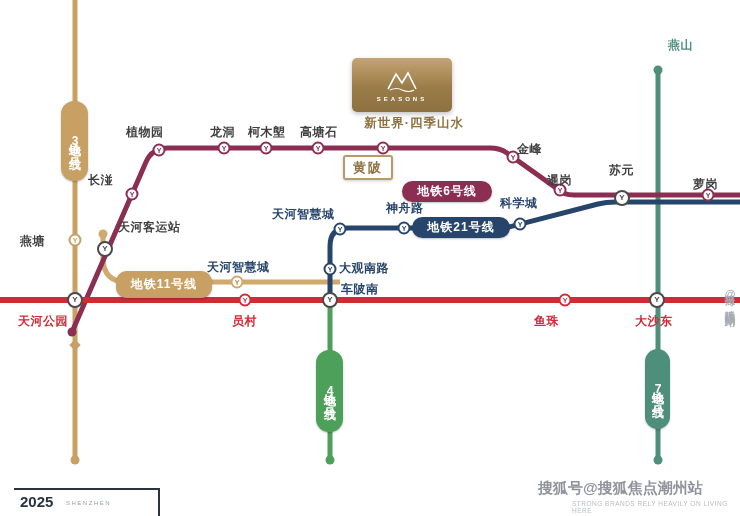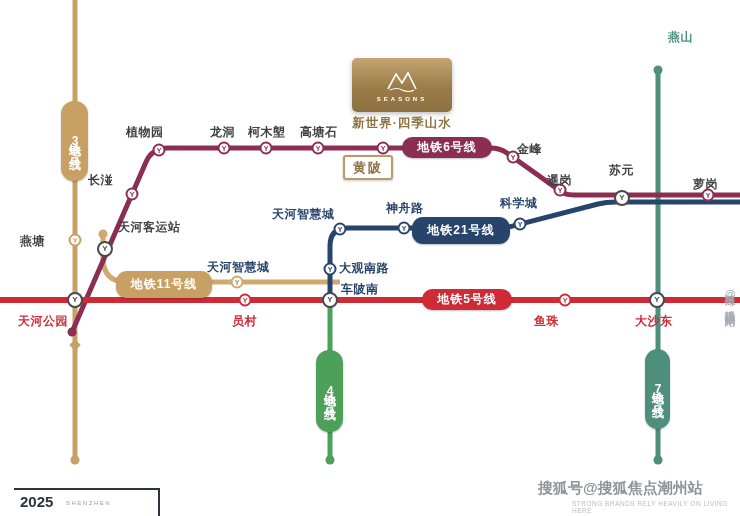--- a/index.html
+++ b/index.html
@@ -28,31 +28,31 @@
   .dm{position:absolute;width:8px;height:8px;transform:translate(-50%,-50%) rotate(45deg);z-index:2;}
 
   
   .badge{position:absolute;color:#fff;font-size:12px;font-weight:bold;letter-spacing:1px;
          display:flex;align-items:center;justify-content:center;border-radius:11px;z-index:4;
          box-shadow:0 1px 2px rgba(0,0,0,.25);}
   .badge.v{writing-mode:vertical-rl;text-orientation:upright;letter-spacing:0;border-radius:13px;}
   .bg3,.bg11{background:#C9A063;}
   .bg4{background:#4CA05A;}
   .bg5{background:#CE2B37;}
-  .bg6{background:#8C2D52;}
+  .bg6{background:#8C2D52;margin-top:44px;}
   .bg7{background:#4E8F7B;}
   .bg21{background:#27456B;}
 
   
   #logo-box{position:absolute;left:352px;top:58px;width:100px;height:54px;z-index:6;
     background:linear-gradient(180deg,#C3A472 0%,#9A7C49 55%,#8E7140 100%);
     border-radius:5px;display:flex;flex-direction:column;align-items:center;justify-content:center;
     box-shadow:0 2px 5px rgba(0,0,0,.25);}
   #logo-brand{color:#fff;font-size:6px;letter-spacing:3px;margin-top:3px;font-weight:bold;}
-  #logo-title{position:absolute;left:340px;top:115px;width:124px;text-align:center;z-index:6;
+  #logo-title{position:absolute;left:340px;top:115px;width:124px;text-align:right;z-index:6;
     color:#8E7140;font-size:12.5px;font-weight:bold;letter-spacing:1px;}
   #highlight-box{position:absolute;left:343px;top:155px;width:50px;height:25px;z-index:6;
     background:#fff;border:2px solid #BA9B68;border-radius:3px;box-sizing:border-box;
     display:flex;align-items:center;justify-content:center;color:#8E7140;
     font-size:13px;font-weight:bold;letter-spacing:2px;box-shadow:0 1px 3px rgba(0,0,0,.2);}
 
   
   #footer-rule{position:absolute;left:14px;top:488px;width:146px;height:2px;background:#2A3440;z-index:5;}
   #footer-tick{position:absolute;left:158px;top:488px;width:2px;height:28px;background:#2A3440;z-index:5;}
   #footer-year{position:absolute;left:20px;top:493px;font-size:15px;font-weight:bold;color:#2A3440;z-index:5;}
@@ -114,37 +114,36 @@
   <span class="st t6" style="left:118px;top:219px">天河客运站</span>
   <span class="st t6" style="left:88px;top:172px">长湴</span>
   <span class="st t6" style="left:126px;top:124px">植物园</span>
   <span class="st t6" style="left:210px;top:124px">龙洞</span>
   <span class="st t6" style="left:248px;top:124px">柯木塱</span>
   <span class="st t6" style="left:300px;top:124px">高塘石</span>
   <span class="st t6" style="left:517px;top:141px">金峰</span>
   <span class="st t6" style="left:547px;top:172px">暹岗</span>
   <span class="st t6" style="left:609px;top:162px">苏元</span>
   <span class="st t6" style="left:693px;top:176px">萝岗</span>
-  <span class="st t7" style="left:668px;top:29px">燕山</span>
+  <span class="st t7" style="left:668px;top:37px">燕山</span>
   <span class="st t21" style="left:272px;top:206px">天河智慧城</span>
   <span class="st t21" style="left:386px;top:200px">神舟路</span>
   <span class="st t21" style="left:500px;top:195px">科学城</span>
   <span class="st t21" style="left:207px;top:259px">天河智慧城</span>
   <span class="st t21" style="left:339px;top:260px">大观南路</span>
   <span class="st t21" style="left:341px;top:281px">车陂南</span>
   <span class="st t5" style="left:18px;top:313px">天河公园</span>
   <span class="st t5" style="left:232px;top:313px">员村</span>
   <span class="st t5" style="left:534px;top:313px">鱼珠</span>
   <span class="st t5" style="left:635px;top:313px">大沙东</span>
 
   <div class="badge v bg3" style="left:61px;top:101px;width:27px;height:80px">地铁3号线</div>
   <div class="badge bg11" style="left:116px;top:271px;width:96px;height:27px">地铁11号线</div>
   <div class="badge bg6" style="left:402px;top:137px;width:90px;height:21px">地铁6号线</div>
-  <div class="badge bg21" style="left:412px;top:217px;width:98px;height:27px">地铁21号线</div>
-  <div class="badge bg5" style="left:422px;top:289px;width:90px;height:21px">地铁5号线</div>
+  <div class="badge bg21" style="left:412px;top:217px;width:98px;height:21px">地铁21号线</div>
   <div class="badge v bg4" style="left:316px;top:350px;width:27px;height:82px">地铁4号线</div>
   <div class="badge v bg7" style="left:645px;top:349px;width:25px;height:80px">地铁7号线</div>
 
   <div id="logo-box">
     <svg width="34" height="24" viewBox="0 0 34 24">
       <path d="M3,20 L11,5 L17,14 L23,4 L31,20" stroke="#ffffff" stroke-width="1.6" fill="none"></path>
       <path d="M5,21 Q12,18 17,21 Q24,24 29,21" stroke="#ffffff" stroke-width="1.2" fill="none"></path>
     </svg>
     <div id="logo-brand">SEASONS</div>
   </div>

